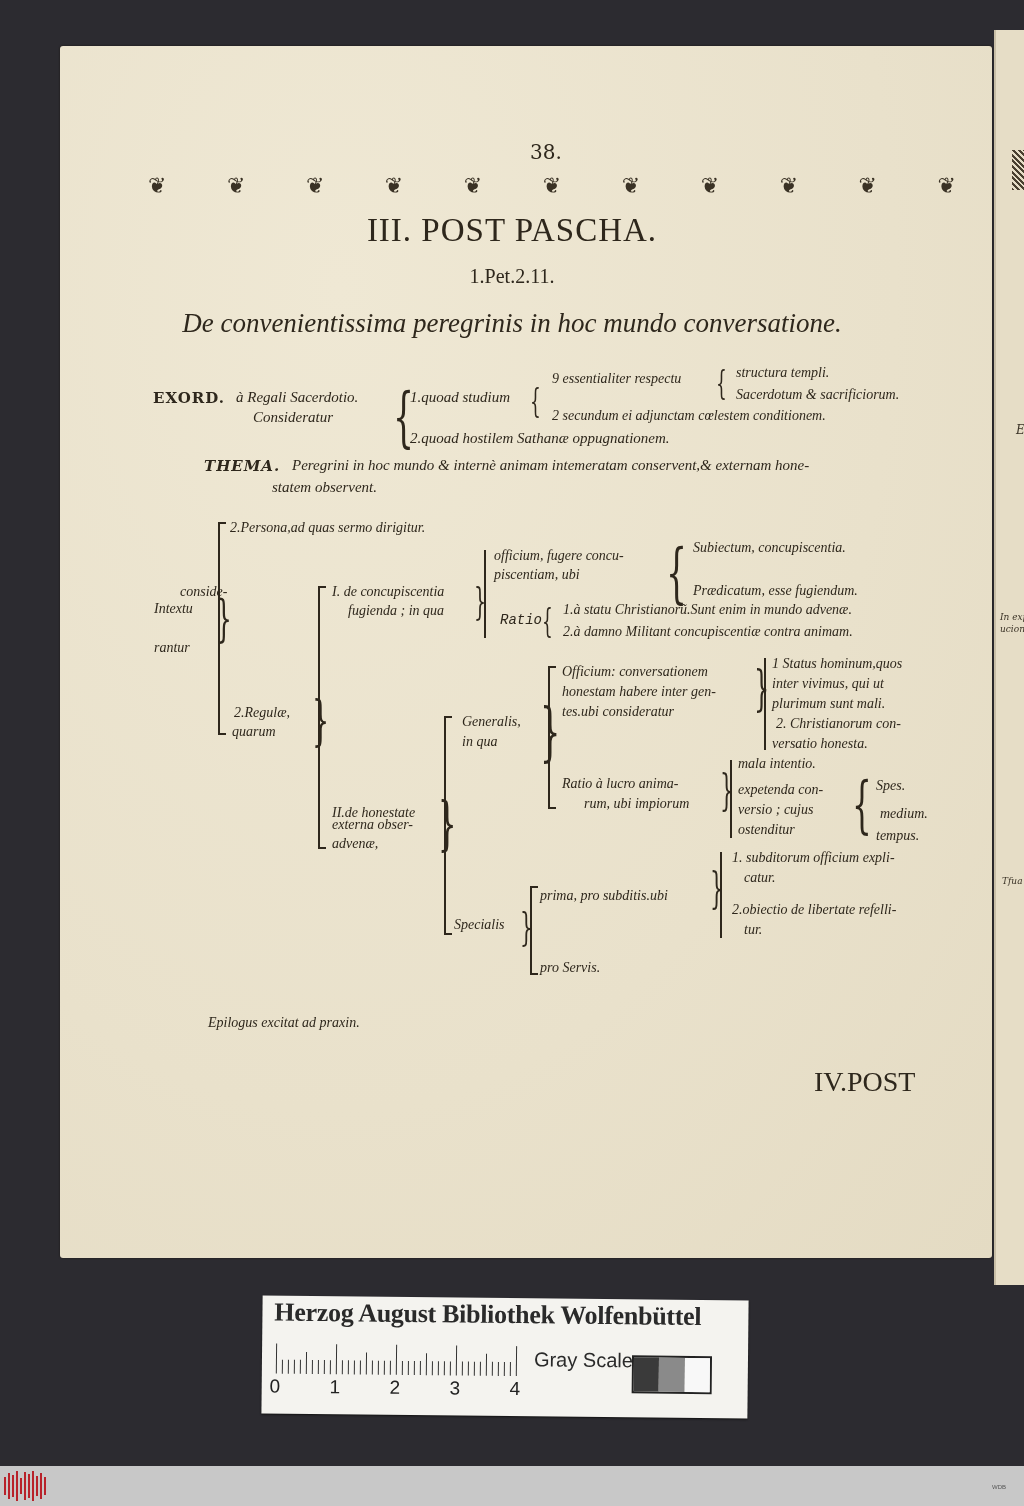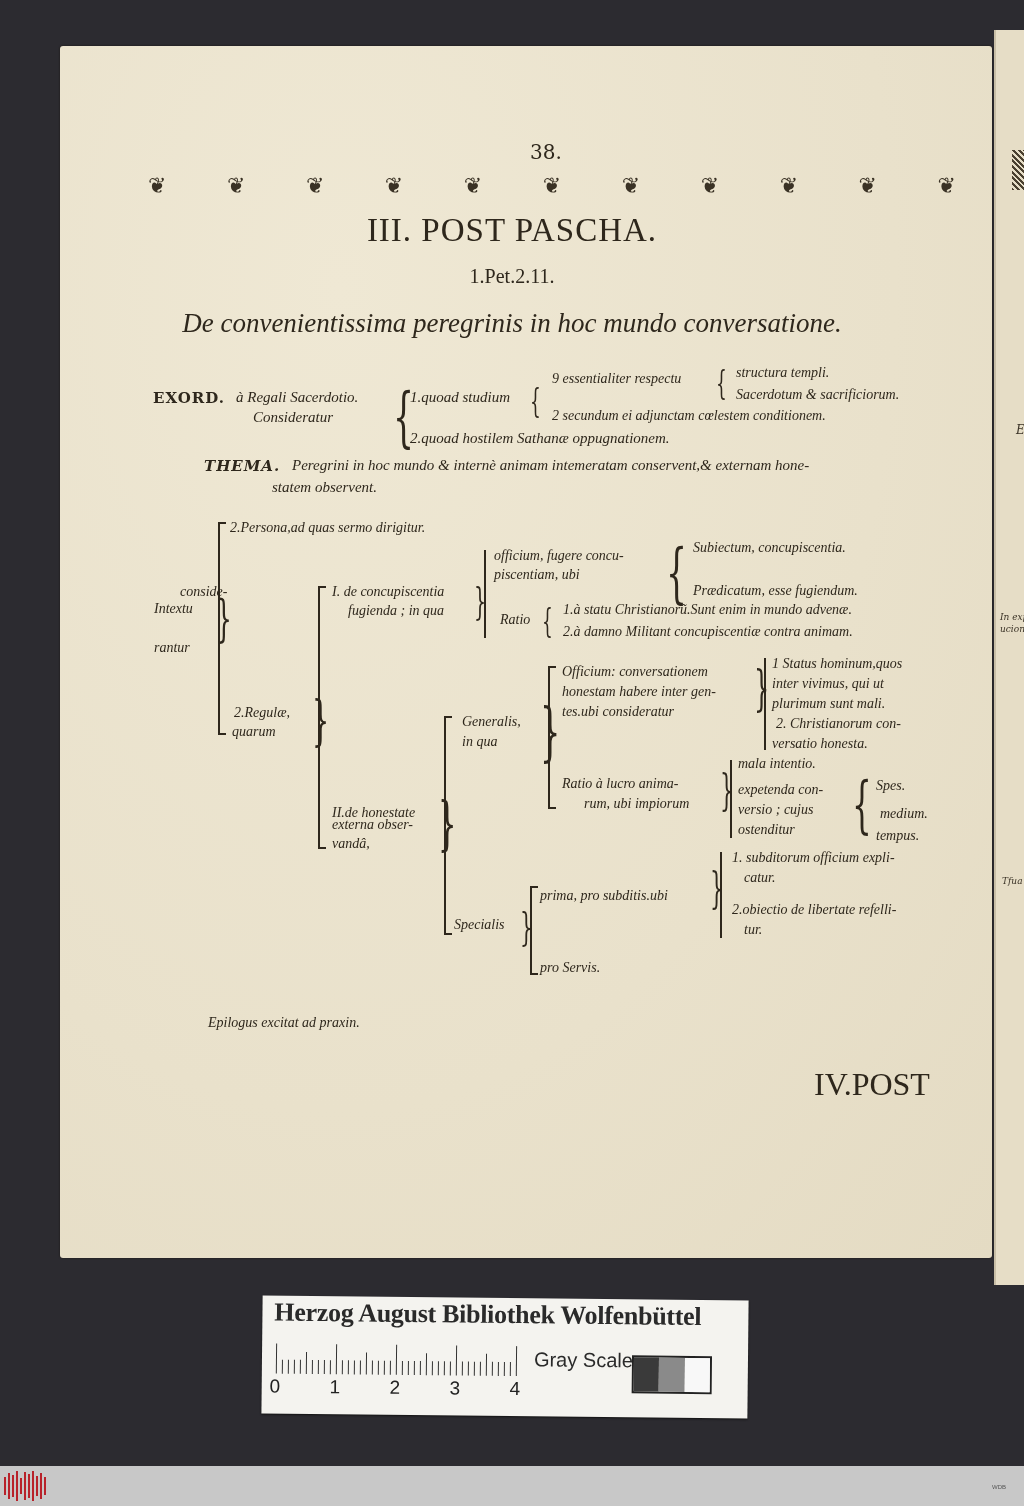--- a/index.html
+++ b/index.html
@@ -107,28 +107,28 @@
 <div class="hl" style="left:318px;top:847px;width:8px;"></div>
 <div class="abs ink xs it" style="left:332px;top:584px;">I. de concupiscentia</div>
 <div class="abs ink xs it" style="left:348px;top:603px;">fugienda ; in qua</div>
 <div class="vline" style="left:484px;top:550px;height:88px;"></div>
 <div class="brace" style="left:474px;top:582px;font-size:38px;transform:scaleX(0.5);">}</div>
 <div class="abs ink xs it" style="left:494px;top:548px;">officium, fugere concu-</div>
 <div class="abs ink xs it" style="left:494px;top:567px;">piscentiam, ubi</div>
 <div class="brace" style="left:666px;top:540px;font-size:66px;transform:scaleX(0.5);">{</div>
 <div class="abs ink xs it" style="left:693px;top:540px;">Subiectum, concupiscentia.</div>
 <div class="abs ink xs it" style="left:693px;top:583px;">Prædicatum, esse fugiendum.</div>
-<div class="abs ink xs it" style="left:500px;top:612px;">Ratio</div>
+<div class="abs ink xs it" style="left:500px;top:612px;font-family:Liberation Mono, monospace;">Ratio</div>
 <div class="brace" style="left:542px;top:603px;font-size:34px;transform:scaleX(0.5);">{</div>
 <div class="abs ink xs it" style="left:563px;top:602px;">1.à statu Christianorũ.Sunt enim in mundo advenæ.</div>
 <div class="abs ink xs it" style="left:563px;top:624px;">2.à damno Militant concupiscentiæ contra animam.</div>
 
 <div class="abs ink xs it" style="left:332px;top:797px;margin-top:8px;">II.de honestate</div>
 <div class="abs ink xs it" style="left:332px;top:817px;">externa obser-</div>
-<div class="abs ink xs it" style="left:332px;top:836px;">vandâ,</div>
+<div class="abs ink xs it" style="left:332px;top:836px;">advenæ,</div>
 <div class="brace" style="left:438px;top:795px;font-size:58px;transform:scaleX(0.5);">}</div>
 
 <div class="vline" style="left:444px;top:716px;height:218px;"></div>
 <div class="hl" style="left:444px;top:716px;width:8px;"></div>
 <div class="hl" style="left:444px;top:933px;width:8px;"></div>
 <div class="abs ink xs it" style="left:462px;top:714px;">Generalis,</div>
 <div class="abs ink xs it" style="left:462px;top:734px;">in qua</div>
 <div class="brace" style="left:540px;top:700px;font-size:64px;transform:scaleX(0.5);">}</div>
 
 <div class="vline" style="left:548px;top:666px;height:142px;"></div>
@@ -167,21 +167,21 @@
 <div class="abs ink xs it" style="left:540px;top:888px;">prima, pro subditis.ubi</div>
 <div class="abs ink xs it" style="left:540px;top:960px;">pro Servis.</div>
 <div class="vline" style="left:720px;top:852px;height:86px;"></div>
 <div class="brace" style="left:710px;top:868px;font-size:42px;transform:scaleX(0.5);">}</div>
 <div class="abs ink xs it" style="left:732px;top:850px;">1. subditorum officium expli-</div>
 <div class="abs ink xs it" style="left:744px;top:870px;">catur.</div>
 <div class="abs ink xs it" style="left:732px;top:902px;">2.obiectio de libertate refelli-</div>
 <div class="abs ink xs it" style="left:744px;top:922px;">tur.</div>
 
 <div class="abs ink xs it" style="left:208px;top:1015px;">Epilogus excitat ad praxin.</div>
-<div class="abs ink" style="left:814px;top:1066px;font-size:32px;font-family:'Liberation Serif',serif;">IV.POST</div>
+<div class="abs ink" style="left:814px;top:1066px;font-size:28px;font-family:'Liberation Serif',serif;">IV.POST</div>
 
 <div class="label-card">
   <div class="lib">Herzog August Bibliothek Wolfenbüttel</div>
   <div class="ruler">
     <div class="tick" style="left:0;height:30px;"></div>
       <div class="tick" style="left:6px;height:14px;"></div>
       <div class="tick" style="left:12px;height:14px;"></div>
       <div class="tick" style="left:18px;height:14px;"></div>
       <div class="tick" style="left:24px;height:14px;"></div>
       <div class="tick" style="left:30px;height:22px;"></div>

